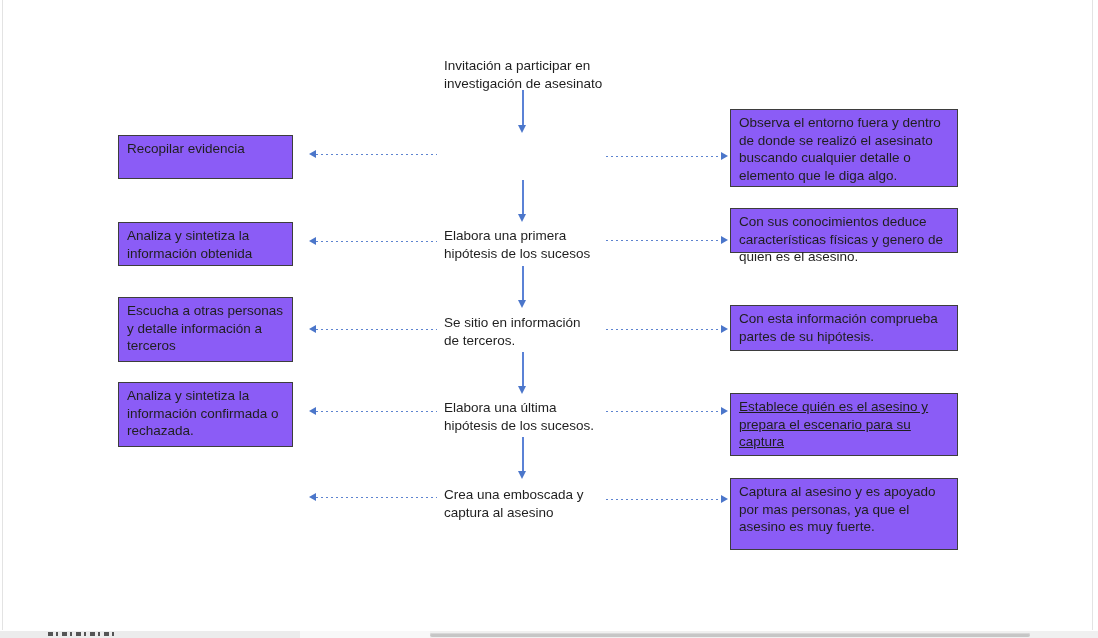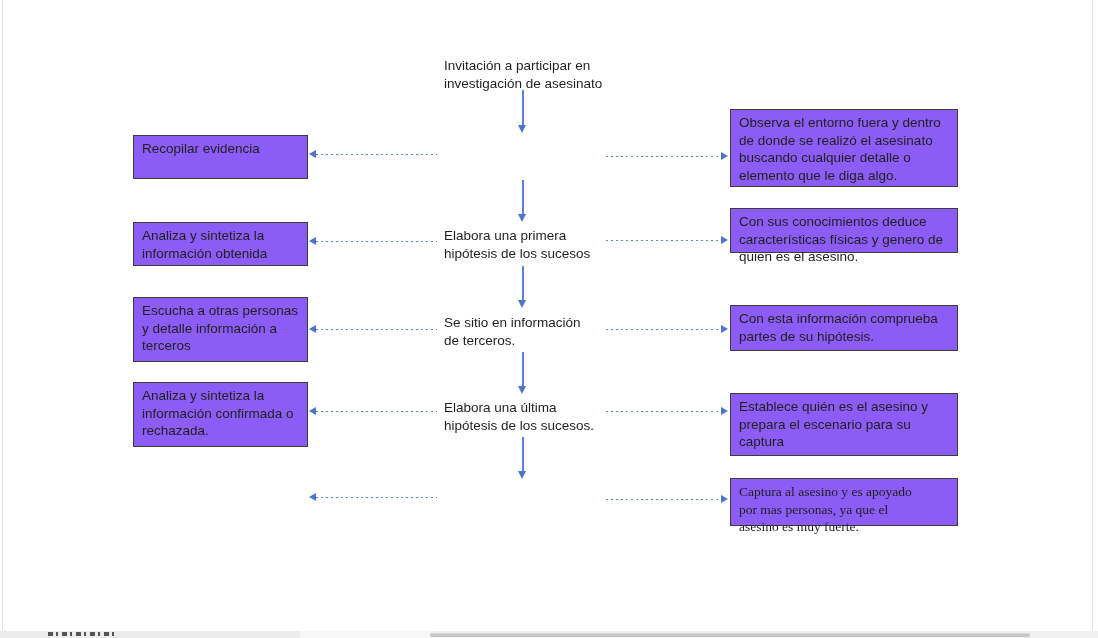--- a/index.html
+++ b/index.html
@@ -26,21 +26,21 @@
   
   .fbox{
     position:absolute;
     border:1.5px solid #3d3d3d;background:#8b5cf6;
     font-size:13.5px;line-height:17.5px;
     white-space:pre-line;
     padding:4px 6px 2px 8px;
     box-sizing:border-box;
     color:#1f1f1f;
   }
-  .lbox{left:133px;width:175px;}
+  .lbox{left:118px;width:175px;}
   .rbox{left:730px;width:228px;}
 
   
   .varrow{position:absolute;left:517px;width:11px;}
   .varrow .line{position:absolute;left:5px;top:0;width:1.5px;background:#5b82d6;}
   .varrow .head{
     position:absolute;left:1px;bottom:0;width:0;height:0;
     border-left:4.5px solid transparent;border-right:4.5px solid transparent;
     border-top:8px solid #4b76ca;
   }
@@ -151,33 +151,35 @@
   <div class="harrow to-right" style="left:606px;top:325px;width:121px;">
     <div class="dash"></div>
       <div class="head"></div>
   </div>
 
   <div class="fbox lbox" style="top:382px;height:65px;">Analiza y sintetiza la
 información confirmada o
 rechazada.</div>
   <div class="flowtext centercol" style="top:399px;">Elabora una última
 hipótesis de los sucesos.</div>
-  <div class="fbox rbox" style="top:393px;height:63px;">Establece quién es el asesino y
+  <div class="fbox rbox" style="top:393px;height:63px;text-decoration:underline;">Establece quién es el asesino y
 prepara el escenario para su
 captura</div>
   <div class="harrow to-left" style="left:310px;top:407px;width:127px;">
     <div class="head"></div>
       <div class="dash"></div>
   </div>
   <div class="harrow to-right" style="left:606px;top:407px;width:121px;">
     <div class="dash"></div>
       <div class="head"></div>
   </div>
 
-  <div class="fbox rbox" style="top:478px;height:48px;font-family:Liberation Serif, serif;">Captura al asesino y es apoyado
+  <div class="flowtext centercol" style="top:486px;">Crea una emboscada y
+captura al asesino</div>
+  <div class="fbox rbox" style="top:478px;height:72px;">Captura al asesino y es apoyado
 por mas personas, ya que el
 asesino es muy fuerte.</div>
   <div class="harrow to-left" style="left:310px;top:493px;width:127px;">
     <div class="head"></div>
       <div class="dash"></div>
   </div>
   <div class="harrow to-right" style="left:606px;top:495px;width:121px;">
     <div class="dash"></div>
       <div class="head"></div>
   </div>

